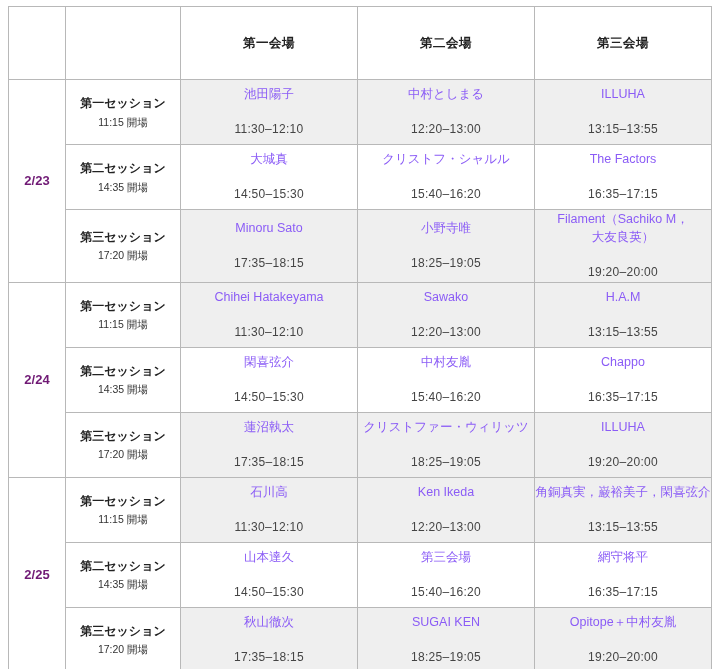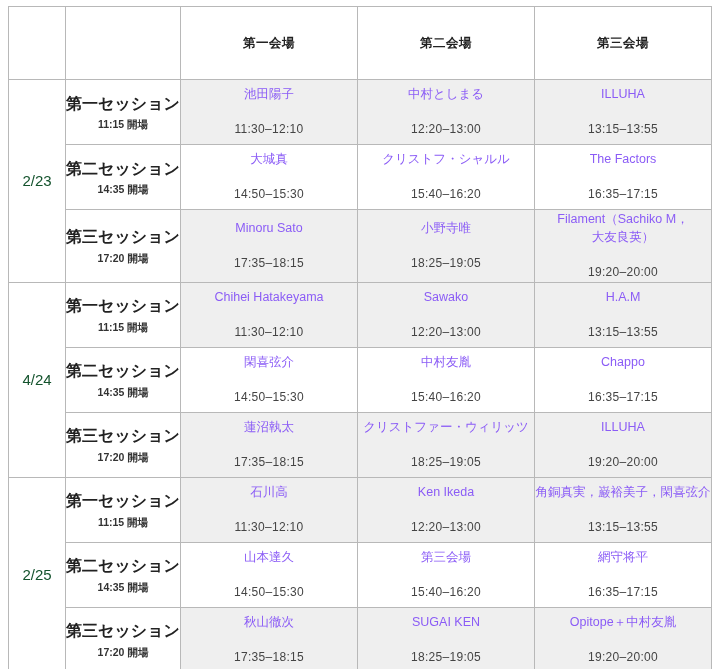--- a/index.html
+++ b/index.html
@@ -42,40 +42,40 @@
     background: #ffffff;
     font-size: 12.5px;
     font-weight: bold;
     letter-spacing: 0.5px;
     color: #222;
   }
 
   
   .date-cell {
     background: #ffffff;
-    font-size: 15px;
-    font-weight: normal;
-    color: #14532d;
+    font-size: 13px;
+    font-weight: bold;
+    color: #701a75;
   }
 
   
   .sess-cell {
     background: #ffffff;
     padding: 8px 4px;
     line-height: 1.35;
   }
   .sess-name {
-    font-size: 16px;
+    font-size: 12px;
     font-weight: bold;
     color: #222;
     display: block;
   }
   .sess-open {
     font-size: 10.5px;
-    font-weight: bold;
+    font-weight: normal;
     color: #333;
     display: block;
     margin-top: 3px;
   }
 
   
   .act-cell {
     padding: 10px 6px;
     line-height: 1.45;
     height: 64px;
@@ -184,21 +184,21 @@
           </td>
           <td class="act-cell shaded">
             <span class="act-name">
               <span class="nl">Filament（Sachiko M，</span>
               <span class="nl">大友良英）</span>
             </span>
             <span class="act-time">19:20–20:00</span>
           </td>
         </tr>
         <tr>
-          <td class="date-cell" rowspan="3">4/24</td>
+          <td class="date-cell" rowspan="3">2/24</td>
           <td class="sess-cell">
             <span class="sess-name">第一セッション</span>
             <span class="sess-open">11:15 開場</span>
           </td>
           <td class="act-cell shaded">
             <span class="act-name">
               <span class="nl">Chihei Hatakeyama</span>
             </span>
             <span class="act-time">11:30–12:10</span>
           </td>

